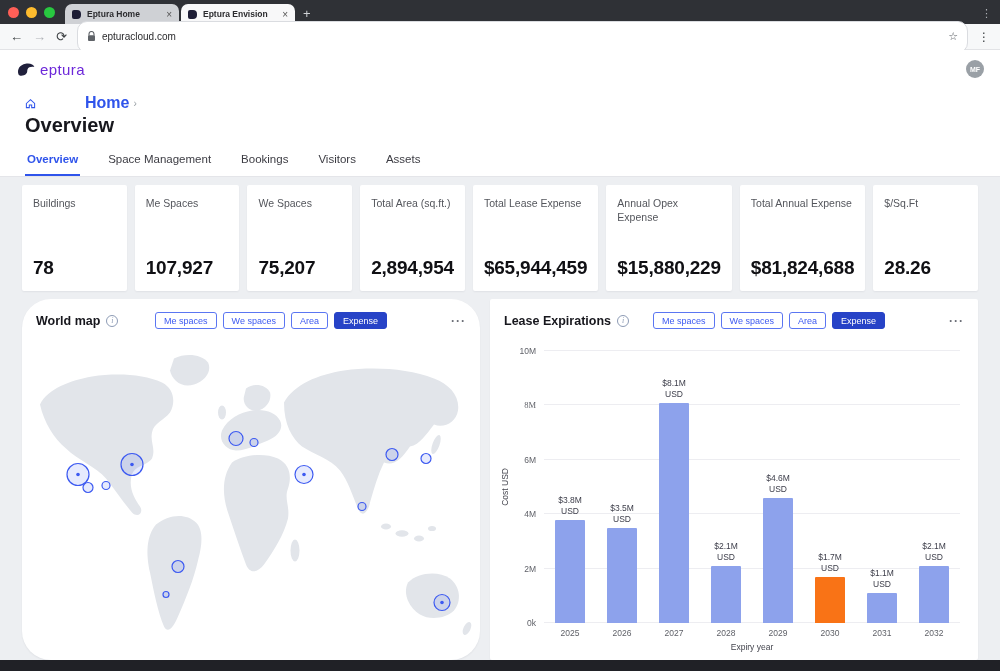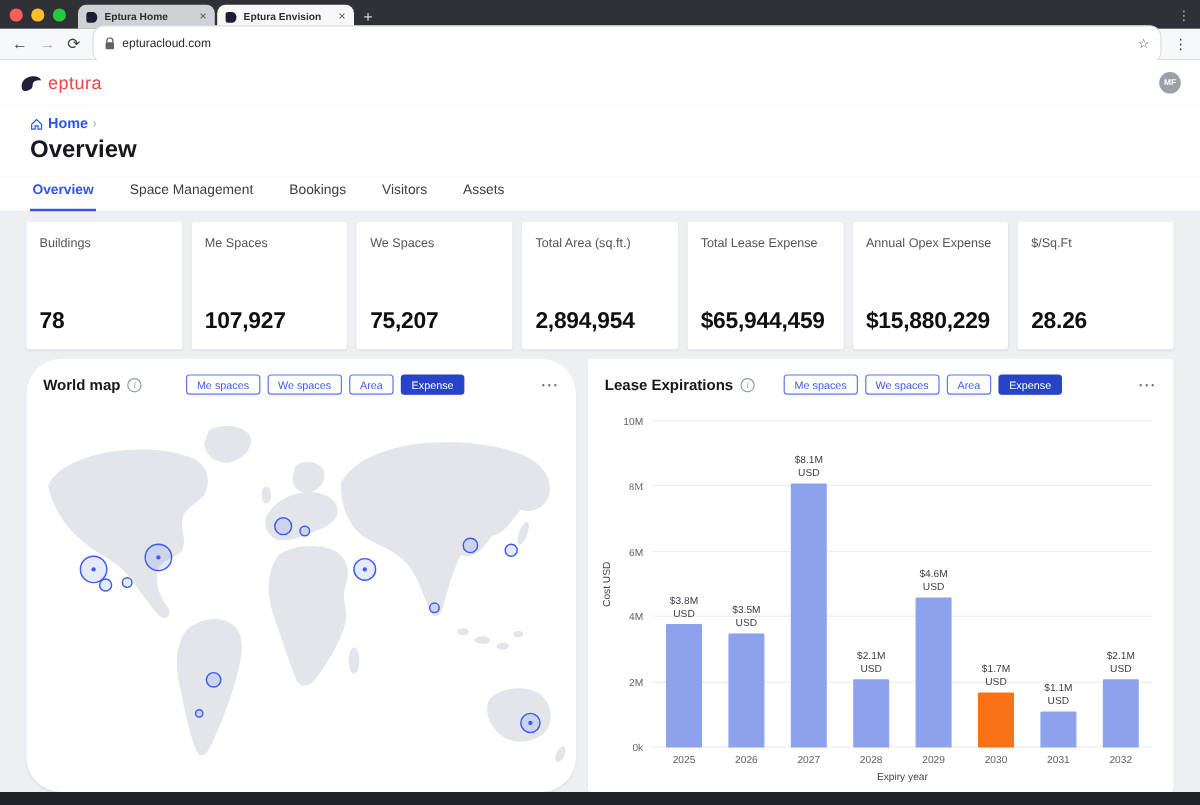--- a/index.html
+++ b/index.html
@@ -23,26 +23,26 @@
   .navic { font-size:13px; color:#3c4043; line-height:1; }
   .navic.disabled { color:#b0b3b8; }
   .urlbar { flex:1; height:32px; background:#fff; border:1px solid #dadce0; border-radius:10px; display:flex; align-items:center; padding:0 9px; gap:6px; }
   .urlbar .url { font-size:10px; color:#2b2b2e; flex:1; }
   .star { font-size:11px; color:#5f6368; }
   .kebab-dark { font-size:12px; color:#3c4043; }
 
   
   .app-header { height:38px; background:#fff; display:flex; align-items:center; padding:0 16px; flex-shrink:0; }
   .logo { display:flex; align-items:center; gap:4px; }
-  .logo-text { font-size:15px; color:#ef4444; letter-spacing:.4px; font-weight:500; }
+  .logo-text { font-size:15px; color:#6d28d9; letter-spacing:.4px; font-weight:500; }
   .avatar { margin-left:auto; width:18px; height:18px; border-radius:50%; background:#9aa0a6; color:#fff; font-size:7px; font-weight:bold; display:flex; align-items:center; justify-content:center; }
 
   .white-head { background:#fff; padding:0 0 0 25px; }
   .breadcrumb { display:flex; align-items:center; gap:4px; padding-top:8px; height:22px; }
-  .breadcrumb .bc-link { color:#2f54eb; font-size:12px; font-weight:bold; }
+  .breadcrumb .bc-link { color:#2f54eb; font-size:16px; font-weight:bold;margin-left:45px; }
   .breadcrumb .sep { color:#9aa0a6; font-size:10px; }
   .page-title { font-size:20px; font-weight:bold; color:#17171d; padding:4px 0 10px; }
 
   .navtabs { background:#fff; display:flex; gap:26px; padding:0 0 0 25px; border-bottom:1px solid #e4e5e9; }
   .navtab { font-size:11.5px; color:#3c3c43; padding:6px 2px 9px; border-bottom:2px solid transparent; cursor:pointer; }
   .navtab.active { color:#2f54eb; font-weight:bold; border-bottom-color:#2f54eb; }
 
   
   .page-body { flex:1; background:#edeff2; padding:8px 22px 0; display:flex; flex-direction:column; overflow:hidden; }
 
@@ -176,20 +176,24 @@
       <div class="kpi-label">Total Area (sq.ft.)</div>
       <div class="kpi-value">2,894,954</div>
     </div>
     <div class="kpi-card">
       <div class="kpi-label">Total Lease Expense</div>
       <div class="kpi-value">$65,944,459</div>
     </div>
     <div class="kpi-card">
       <div class="kpi-label">Annual Opex Expense</div>
       <div class="kpi-value">$15,880,229</div>
+    </div>
+    <div class="kpi-card">
+      <div class="kpi-label">Total Annual Expense</div>
+      <div class="kpi-value">$81,824,688</div>
     </div>
     <div class="kpi-card">
       <div class="kpi-label">$/Sq.Ft</div>
       <div class="kpi-value">28.26</div>
     </div>
   </div>
 
   <div class="panels">
 
     <div class="panel map-panel">

